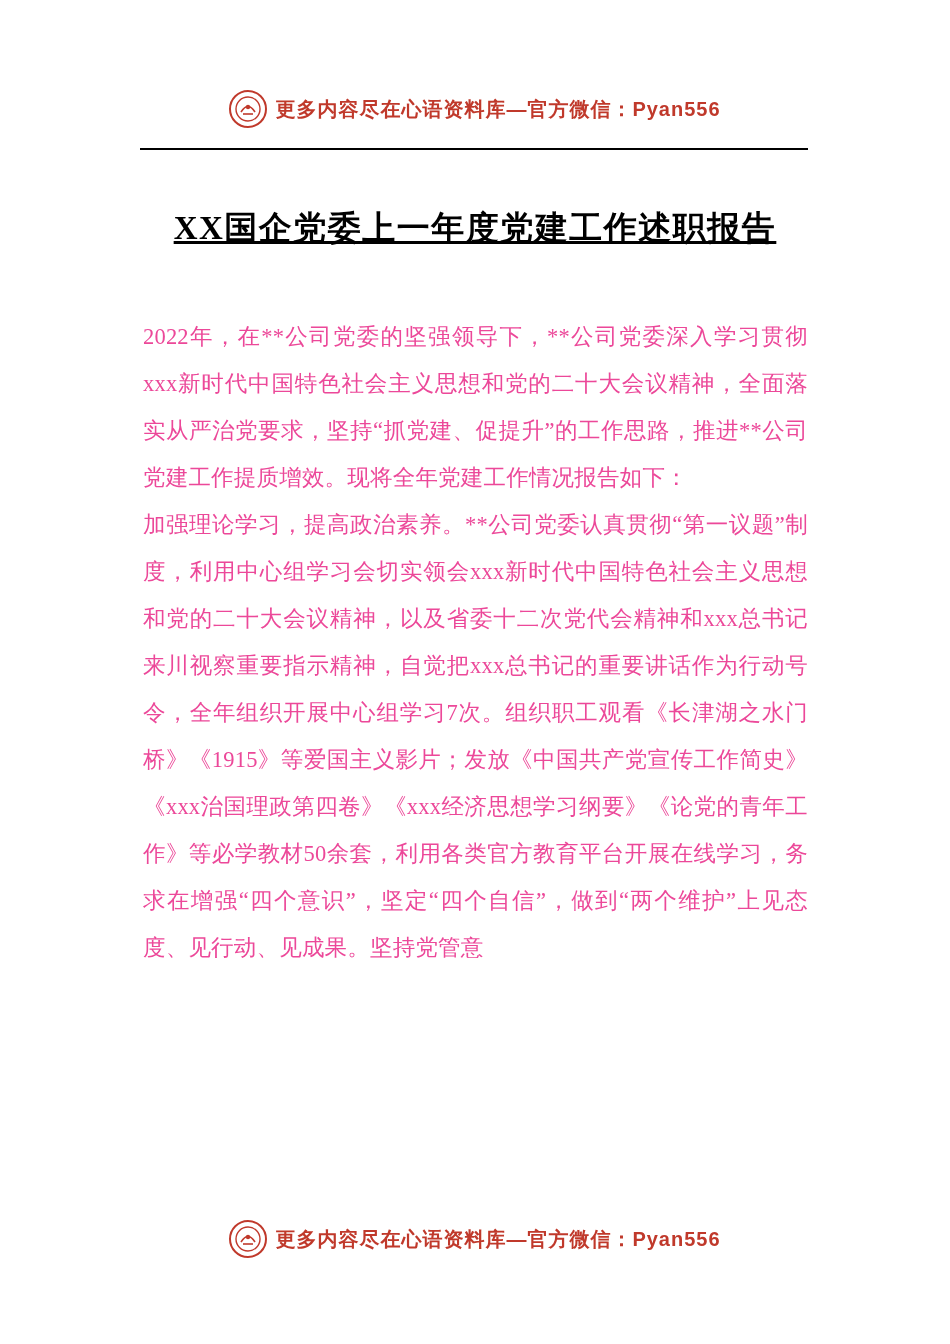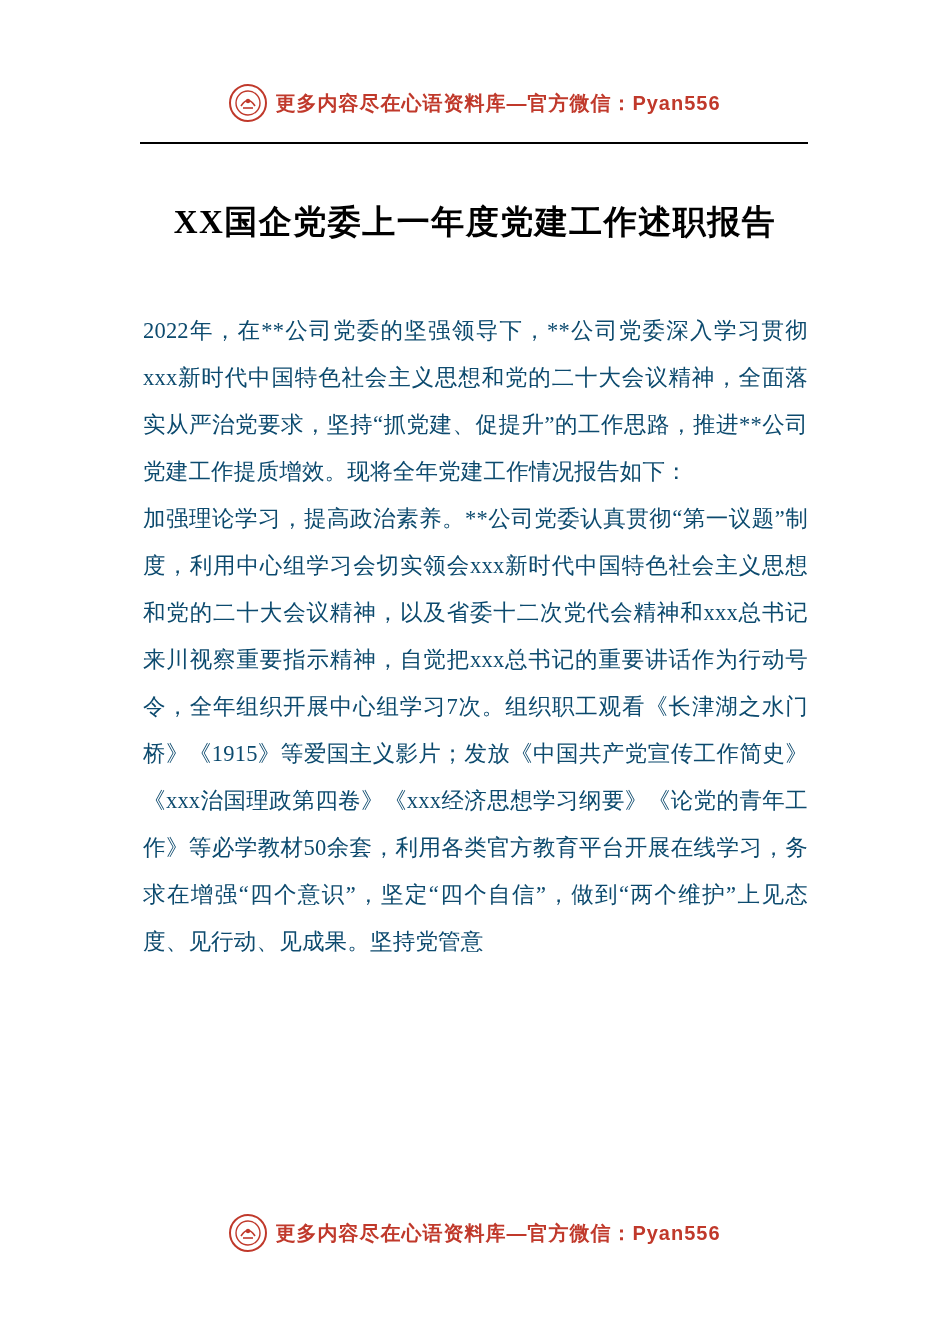--- a/index.html
+++ b/index.html
@@ -11,21 +11,21 @@
     width: 950px;
     height: 1344px;
     position: relative;
     font-family: "Liberation Serif", "DejaVu Serif", serif;
     color: #000000;
     overflow: hidden;
   }
 
   .page {
     position: absolute;
-    top: 2px; left: 0;
+    top: 8px; left: 0;
     width: 950px;
     height: 1052px;
     box-sizing: border-box;
   }
 
   
   .header-wm {
     position: absolute;
     top: 82px;
     left: 0;
@@ -72,36 +72,37 @@
     position: absolute;
     top: 176px;
     left: 0;
     width: 950px;
     text-align: center;
     font-family: "Liberation Serif", "DejaVu Serif", serif;
     font-weight: bold;
     font-size: 33px;
     letter-spacing: 1.5px;
     color: #000000;
+    text-decoration: underline;
   }
 
   
   .body-block {
     position: absolute;
     top: 305px;
     left: 143px;
     width: 665px;
   }
   .para {
     font-size: 22.5px;
     line-height: 47px;
     text-align: justify;
     text-justify: inter-ideograph;
     margin: 0 0 0 0;
-    color: #0c4a6e;
+    color: #ec4899;
     letter-spacing: 0.2px;
   }
   .para.indent-0 { text-indent: 0; }
 
   
   .footer-wm {
     position: absolute;
     top: 1212px;
     left: 0;
     width: 950px;

